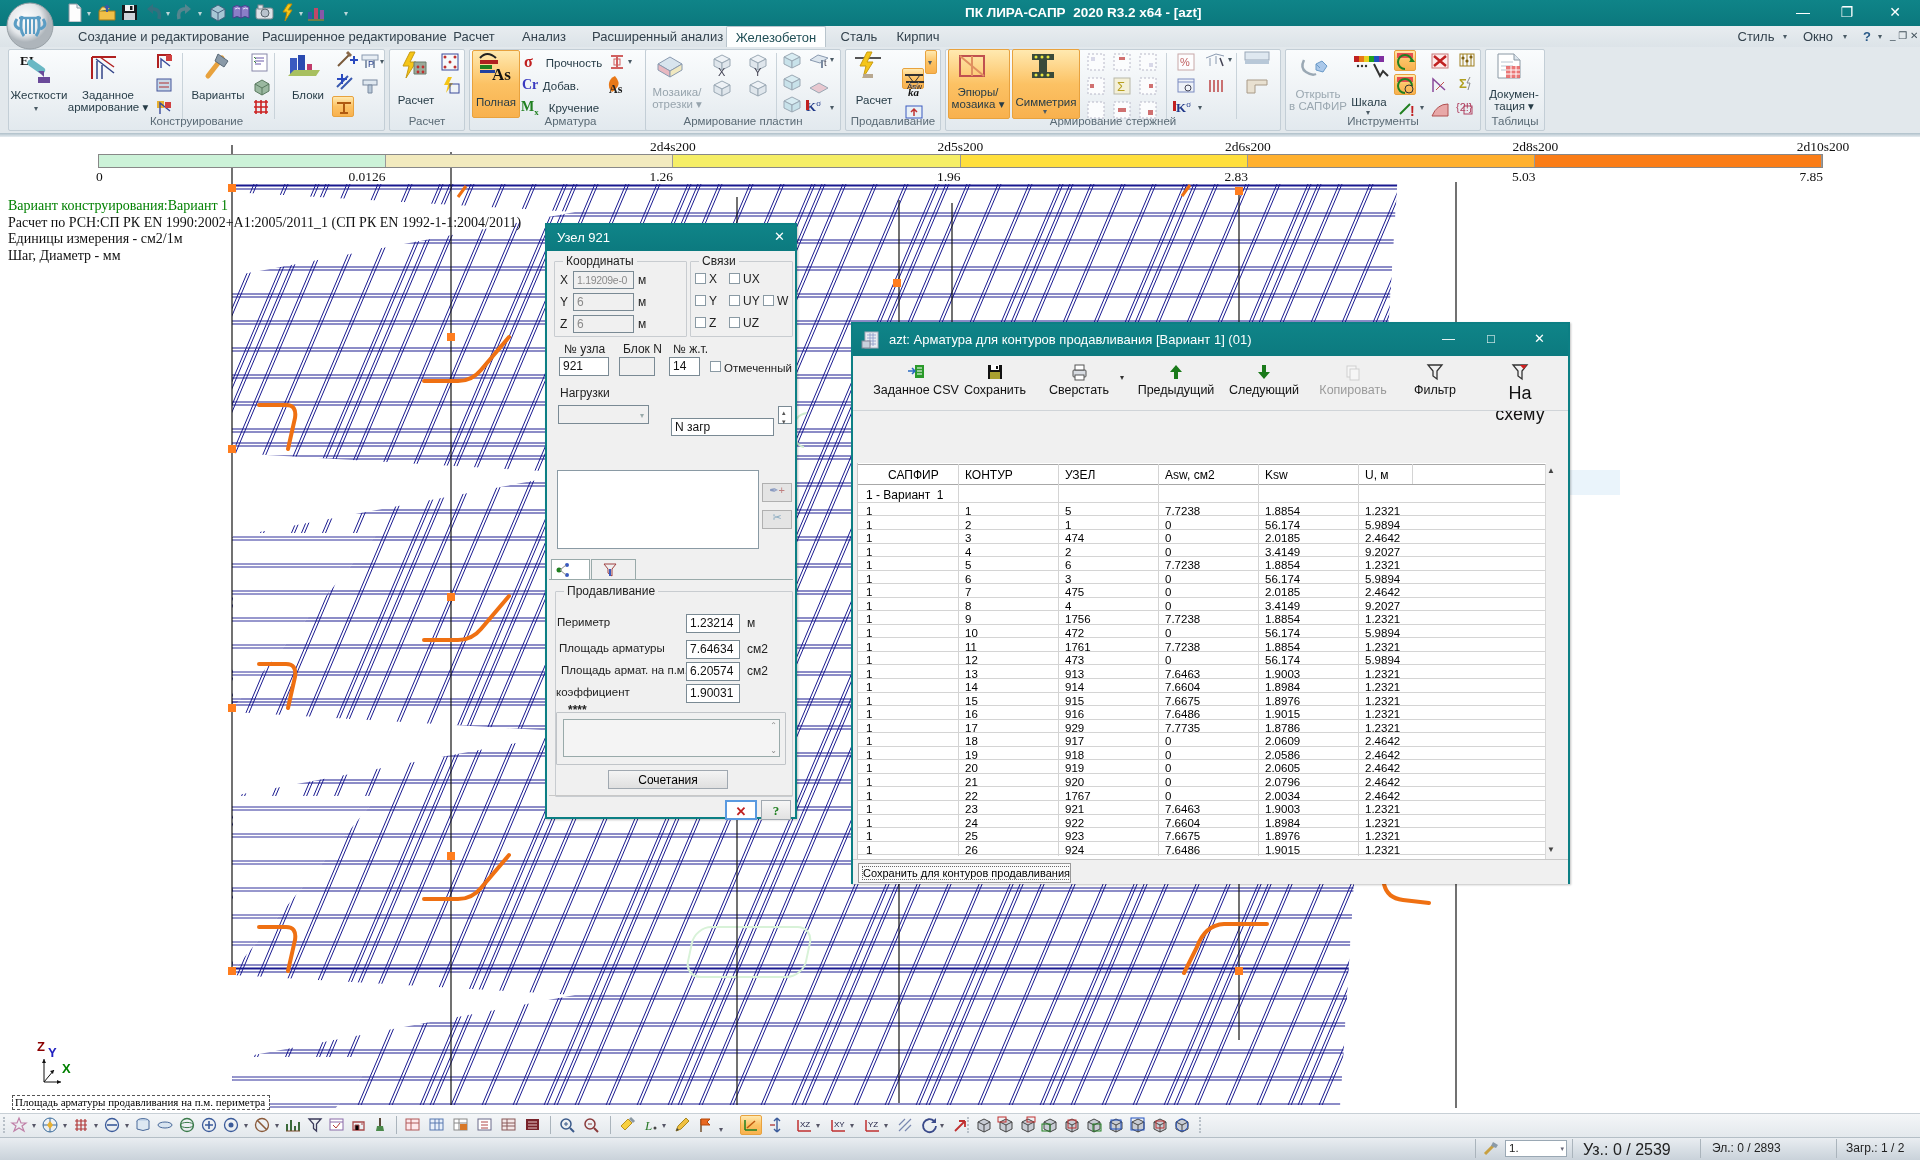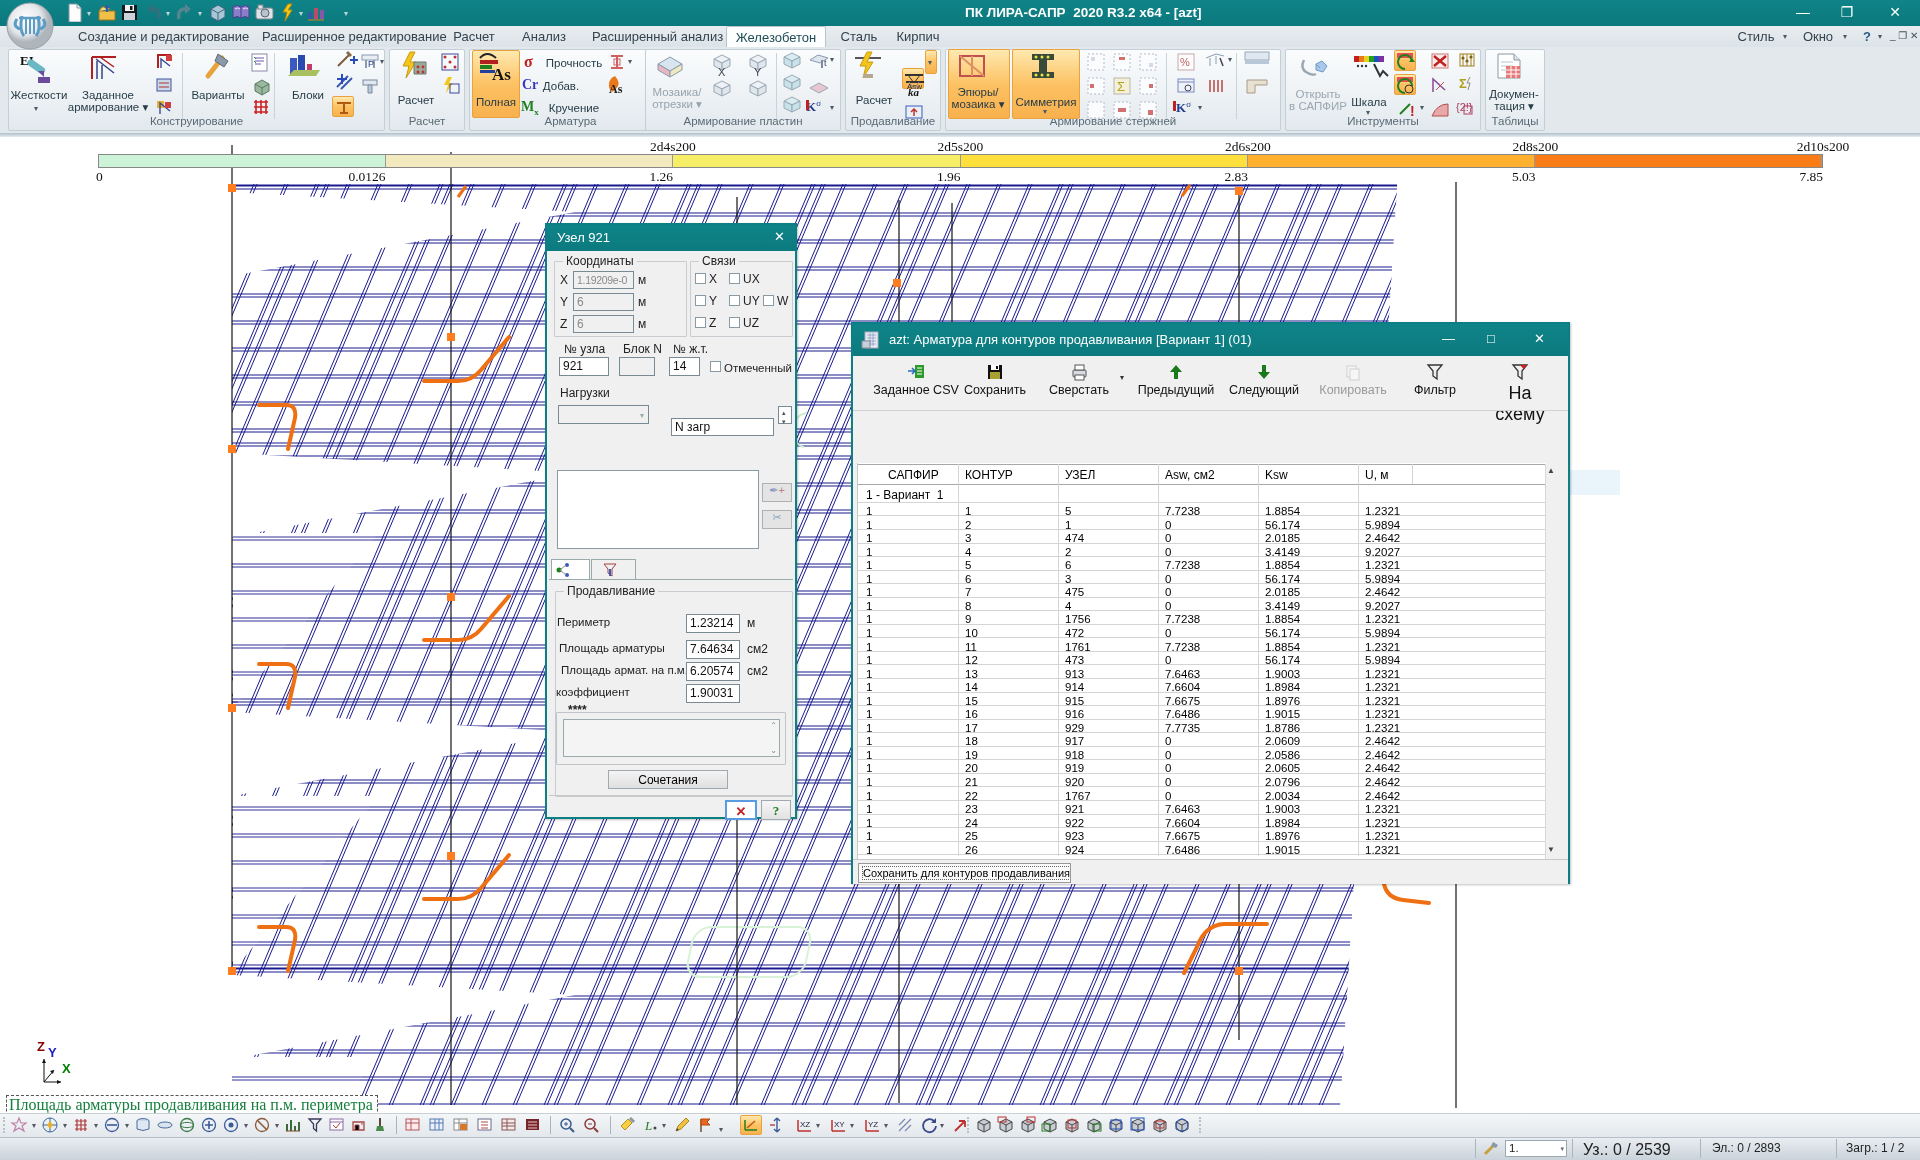--- a/index.html
+++ b/index.html
@@ -559,28 +559,32 @@
 <div class="scl-lbl" style="left:1248px">2d6s200</div>
 <div class="scl-lbl" style="left:1535.5px">2d8s200</div>
 <div class="scl-lbl" style="left:1823px">2d10s200</div>
 <div class="scl-num" style="left:96px">0</div>
 <div class="scl-num" style="left:385.5px;transform:translateX(-100%)">0.0126</div>
 <div class="scl-num" style="left:673px;transform:translateX(-100%)">1.26</div>
 <div class="scl-num" style="left:960.5px;transform:translateX(-100%)">1.96</div>
 <div class="scl-num" style="left:1248px;transform:translateX(-100%)">2.83</div>
 <div class="scl-num" style="left:1535.5px;transform:translateX(-100%)">5.03</div>
 <div class="scl-num" style="left:1823px;transform:translateX(-100%)">7.85</div>
+<div id="cantext"><span style="color:#008000">Вариант конструирования:Вариант 1</span><br>
+Расчет по РСН:СП РК EN 1990:2002+A1:2005/2011_1 (СП РК EN 1992-1-1:2004/2011)<br>
+Единицы измерения - см2/1м<br>
+Шаг, Диаметр - мм</div>
 <svg class="abs" style="left:32px;top:900px" width="60" height="50">
 <text x="5" y="14" font-size="13" font-weight="bold" fill="#8b0000">Z</text>
 <text x="16" y="20" font-size="13" font-weight="bold" fill="#2020c0">Y</text>
 <text x="30" y="36" font-size="13" font-weight="bold" fill="#008000">X</text>
 <path d="M12 45V22M12 45h17M12 45l10-12" stroke="#111" fill="none"></path>
 <path d="M12 22l-2 4h4zM29 45l-4-2v4zM22 33l-4 1 3 3z" fill="#111"></path>
     </svg>
-<div class="abs serif" style="left:6px;top:958px;background:#fff;border:1px dashed #555;font-size:16px;padding:0 4px 1px 2px;color:#15803d">Площадь арматуры продавливания на п.м. периметра</div>
+<div class="abs serif" style="left:12px;top:958px;background:#fff;border:1px dashed #555;font-size:11px;padding:0 4px 1px 2px;color:#000000">Площадь арматуры продавливания на п.м. периметра</div>
 <div class="abs" style="left:1570px;top:333px;width:50px;height:25px;background:#eaf4fb"></div>
 <div class="win" style="left:545px;top:86px;width:252px;height:596px;border-width:2px">
 <div class="wtitle" style="height:26px">
         <span style="position:absolute;left:10px;top:5px;font-size:13px">Узел 921</span>
         <span style="position:absolute;right:10px;top:4px;font-size:13px">✕</span>
       </div>
 <div class="grpbox" style="left:7px;top:36px;width:133px;height:76px">
         <span>Координаты</span>
       </div>
 <div class="lbl" style="left:13px;top:48px">X</div>

